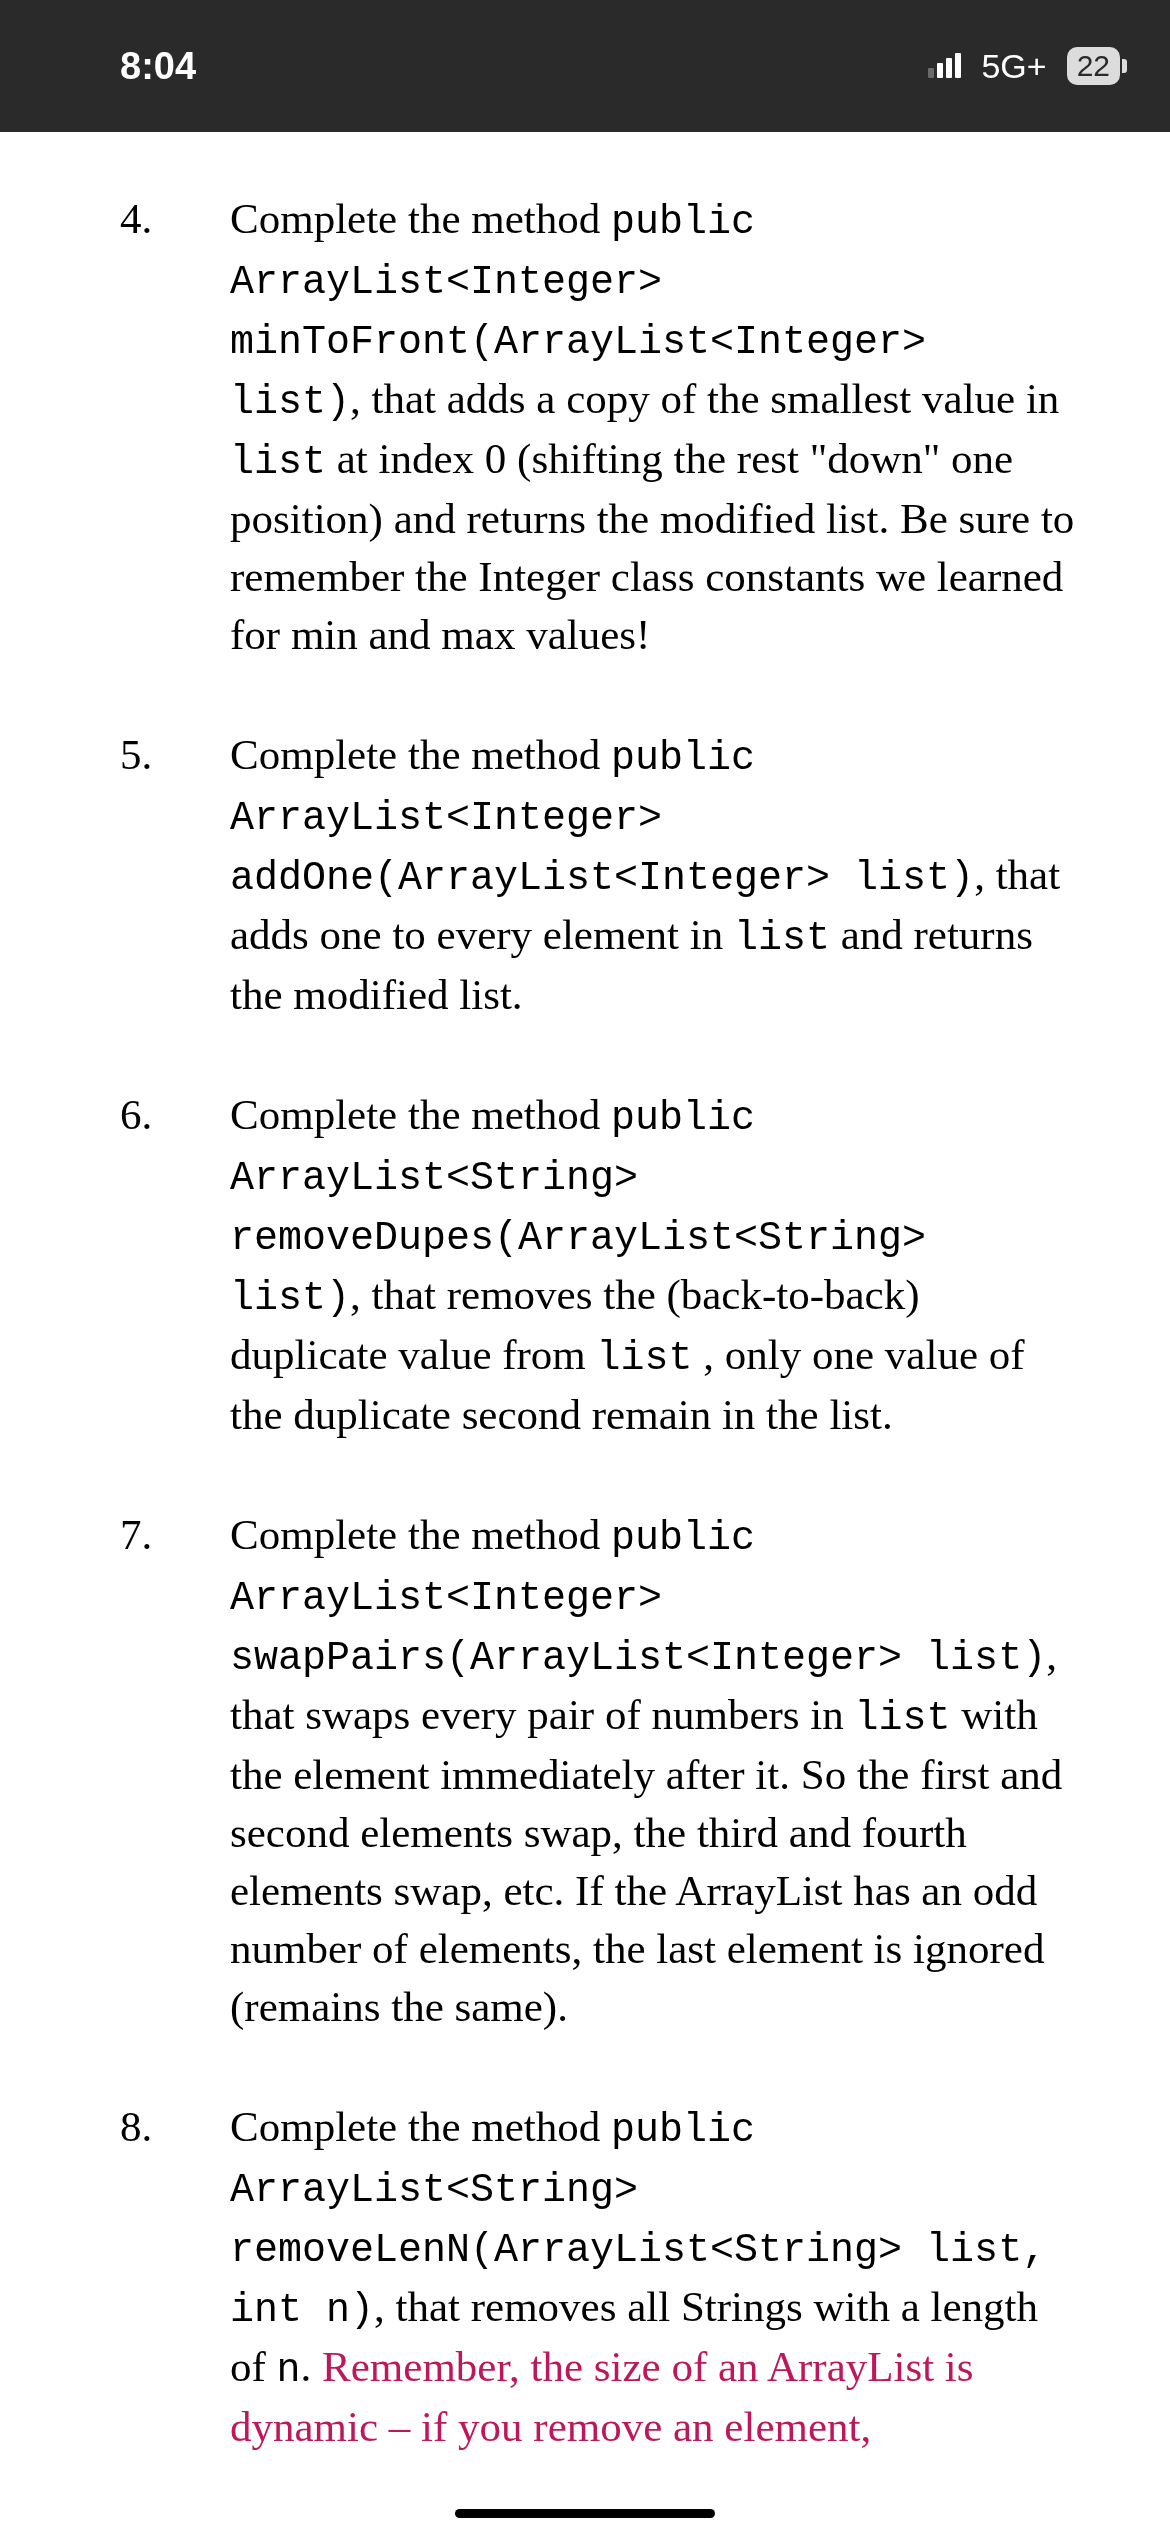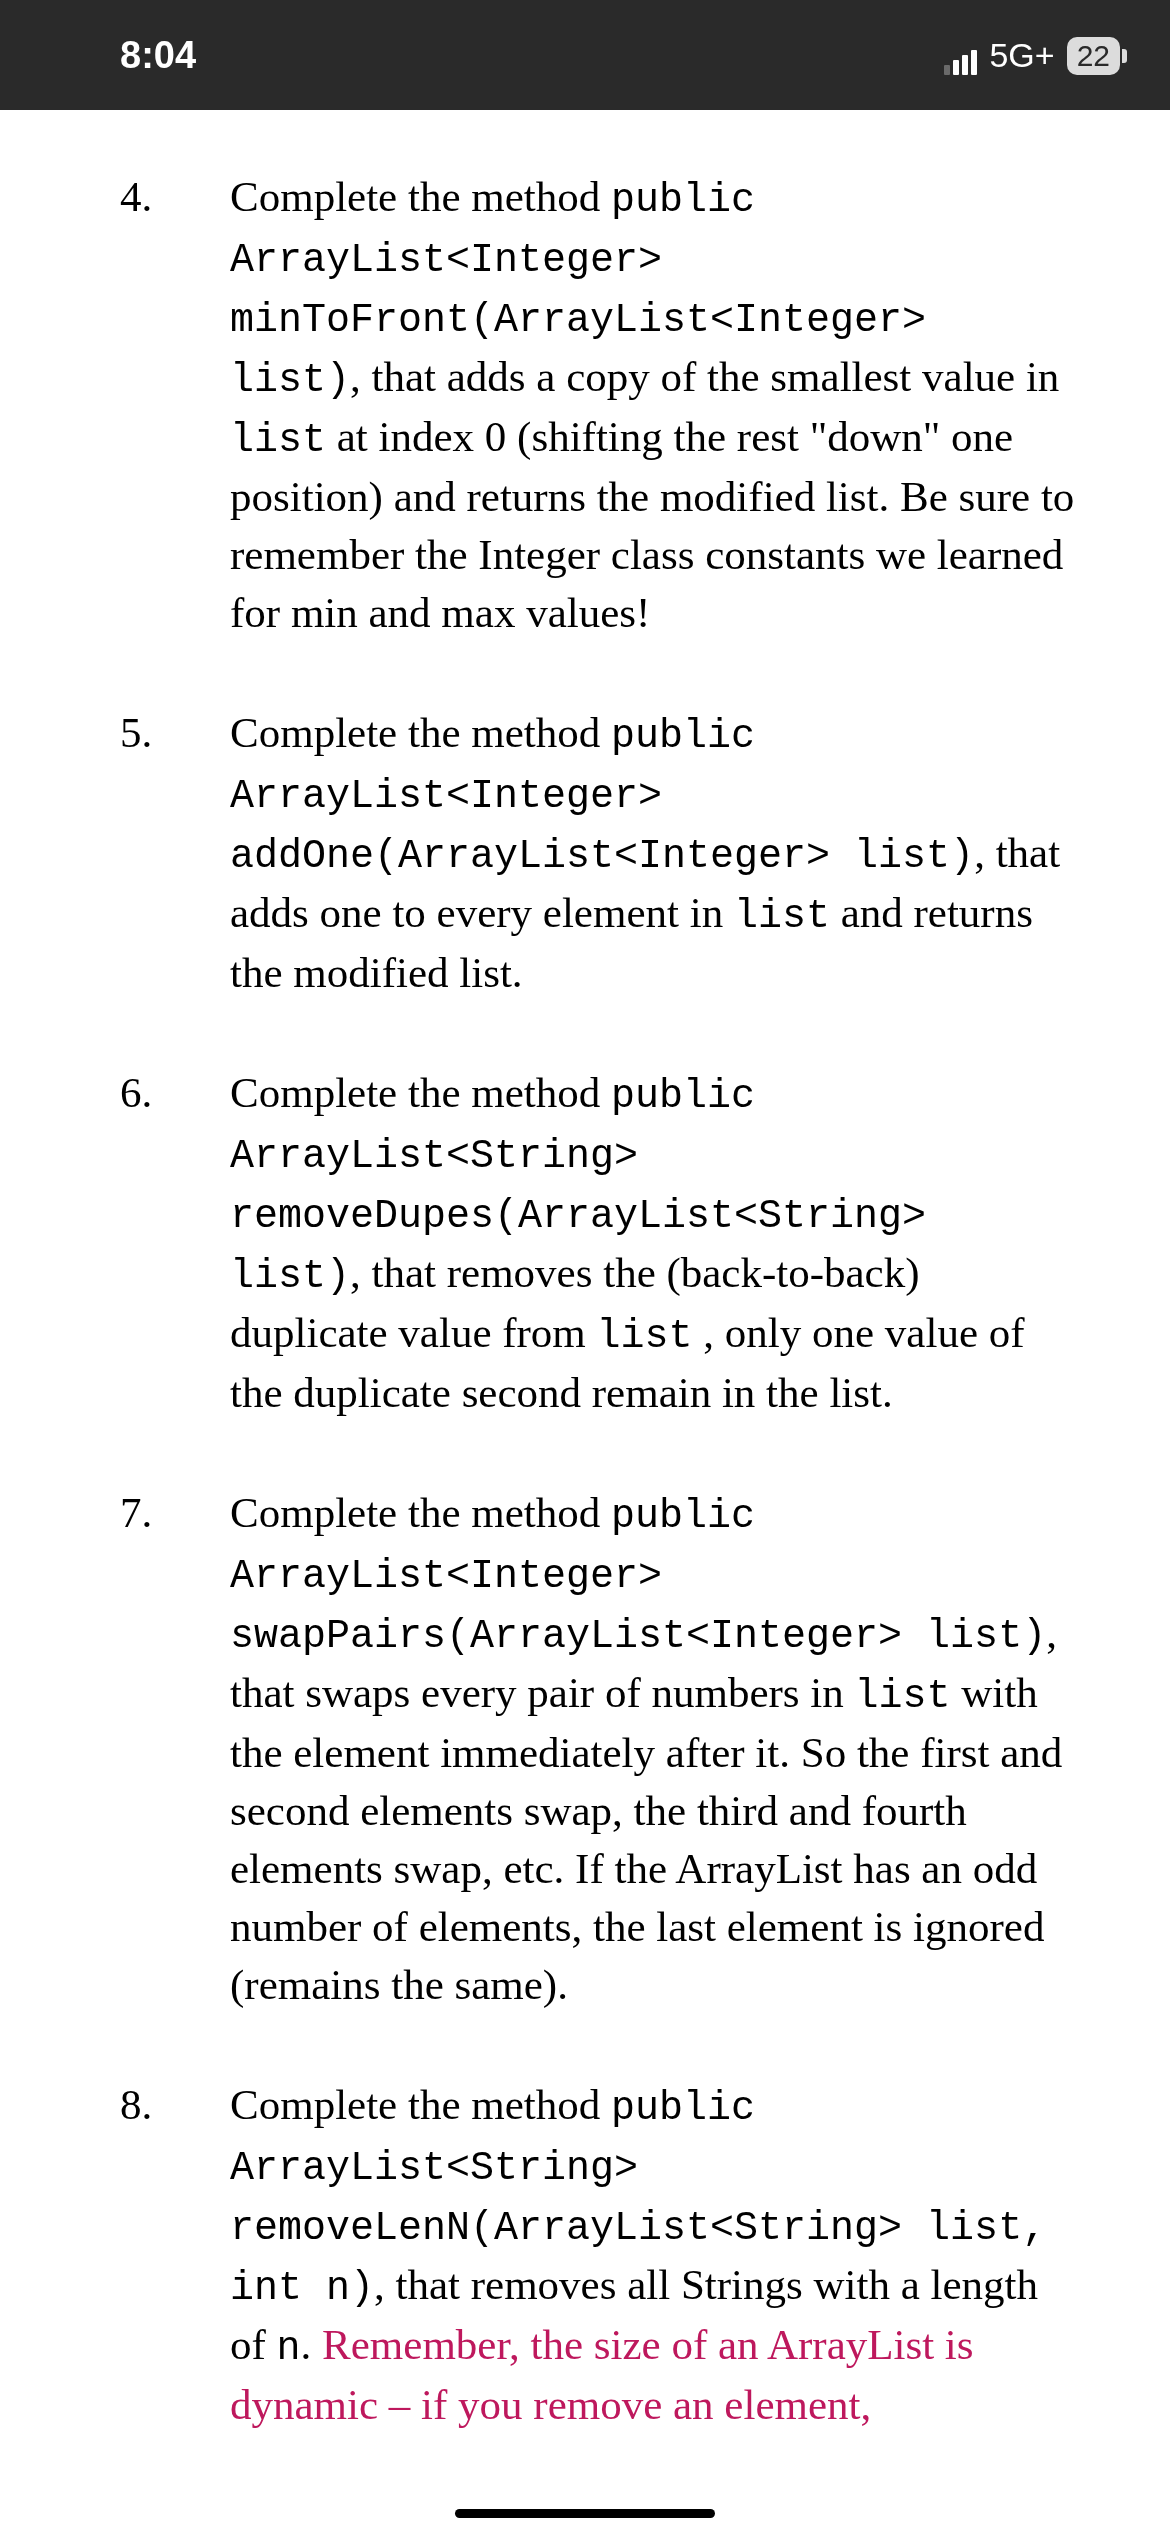--- a/index.html
+++ b/index.html
@@ -4,37 +4,37 @@
 <style>
   * { margin: 0; padding: 0; box-sizing: border-box; }
   html, body {
     width: 1170px;
     height: 2532px;
     background: #ffffff;
     font-family: Georgia, 'Times New Roman', serif;
     overflow: hidden;
   }
   .status-bar {
-    height: 110px;
+    height: 132px;
     background: #2a2a2a;
     color: #ffffff;
     display: flex;
     align-items: center;
     justify-content: space-between;
     padding: 0 50px 0 120px;
     font-family: -apple-system, 'Helvetica Neue', Arial, sans-serif;
   }
   .status-time {
     font-size: 38px;
     font-weight: 600;
   }
   .status-right {
     display: flex;
-    align-items: flex-end;
-    gap: 12px;
+    align-items: center;
+    gap: 20px;
   }
   .signal-icon {
     display: inline-flex;
     align-items: flex-end;
     gap: 3px;
     height: 24px;
   }
   .signal-bar {
     width: 6px;
     background: #ffffff;

